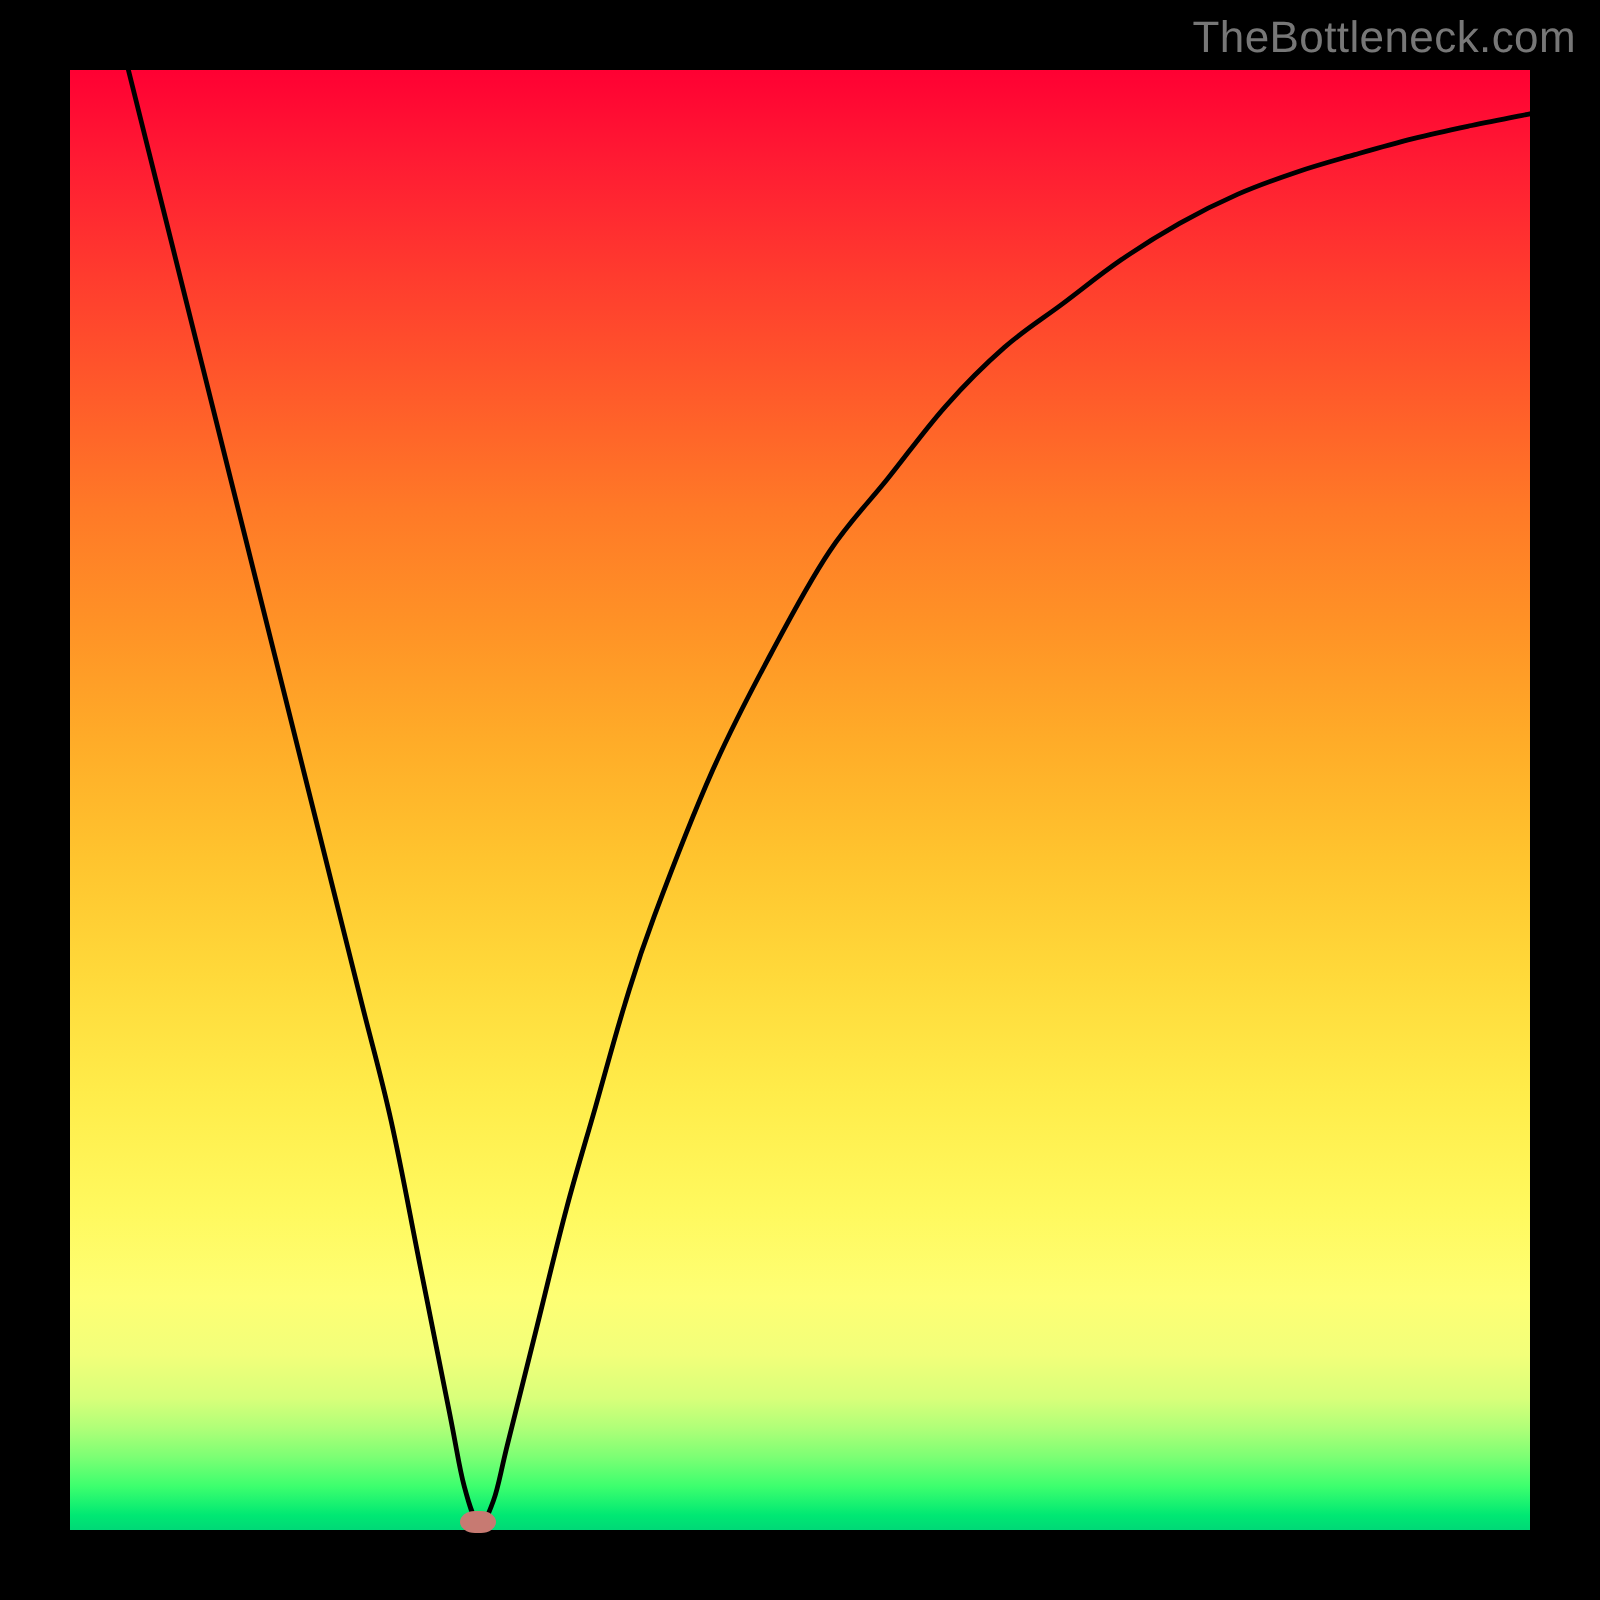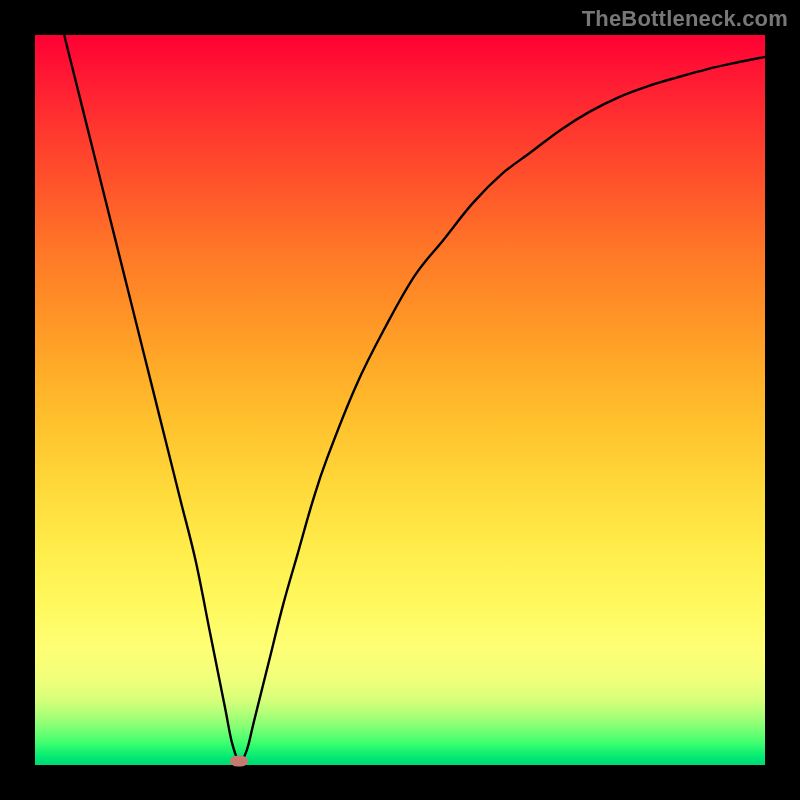--- a/index.html
+++ b/index.html
@@ -48,21 +48,21 @@
       #00e873 99%,
       #00d877 100%
     );
   }
   .watermark {
     position: absolute;
     top: 6px;
     right: 12px;
     color: #777;
     font-size: 22px;
-    font-weight: 700;
+    font-weight: 400;
     letter-spacing: 0.2px;
     user-select: none;
     margin-left: 12px;
   }
   svg.curve {
     position: absolute;
     left: 0;
     top: 0;
     width: 730px;
     height: 730px;

